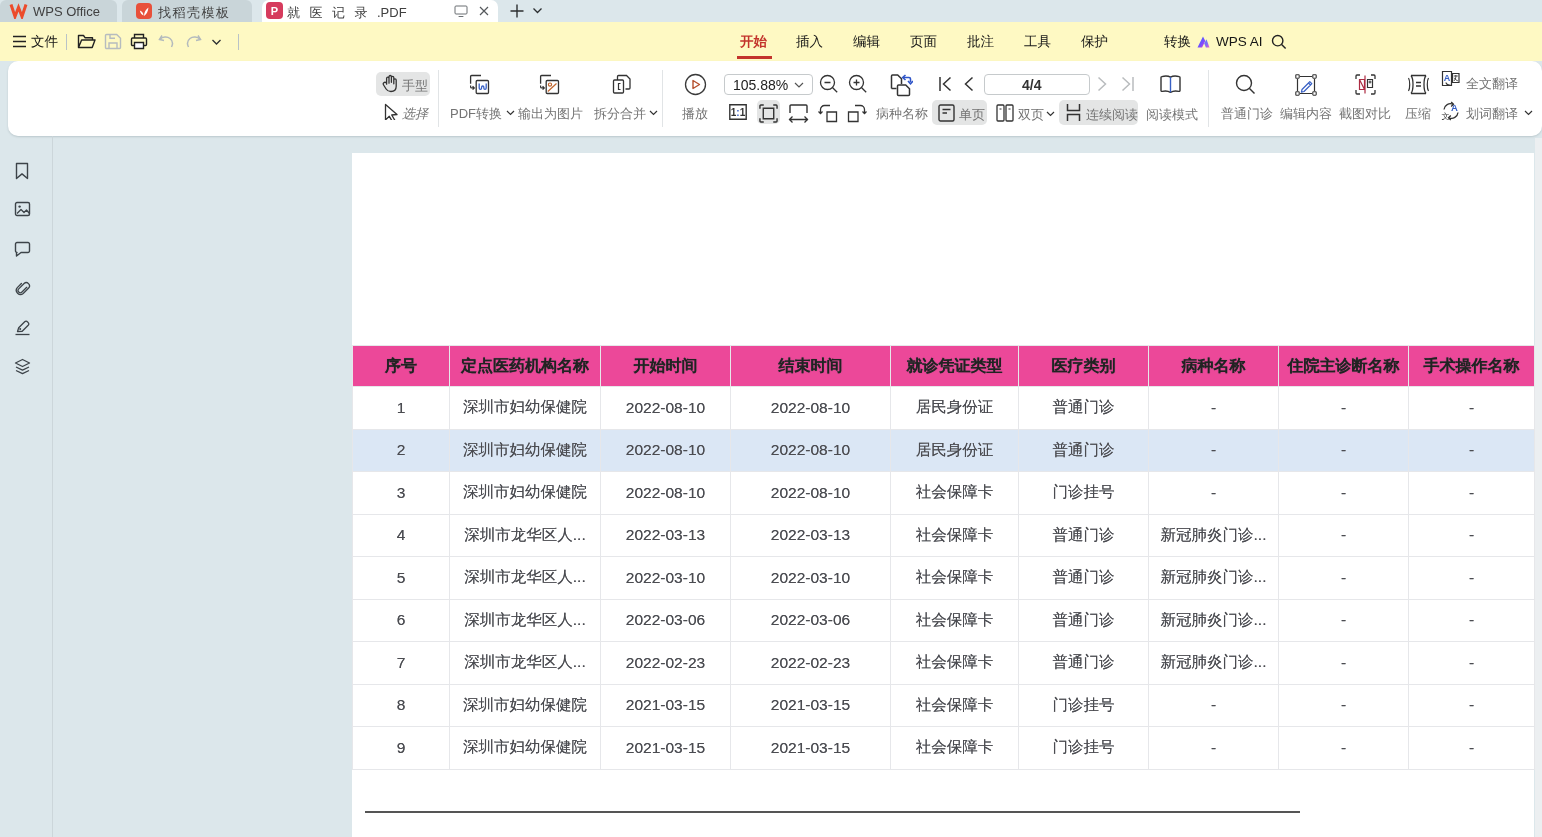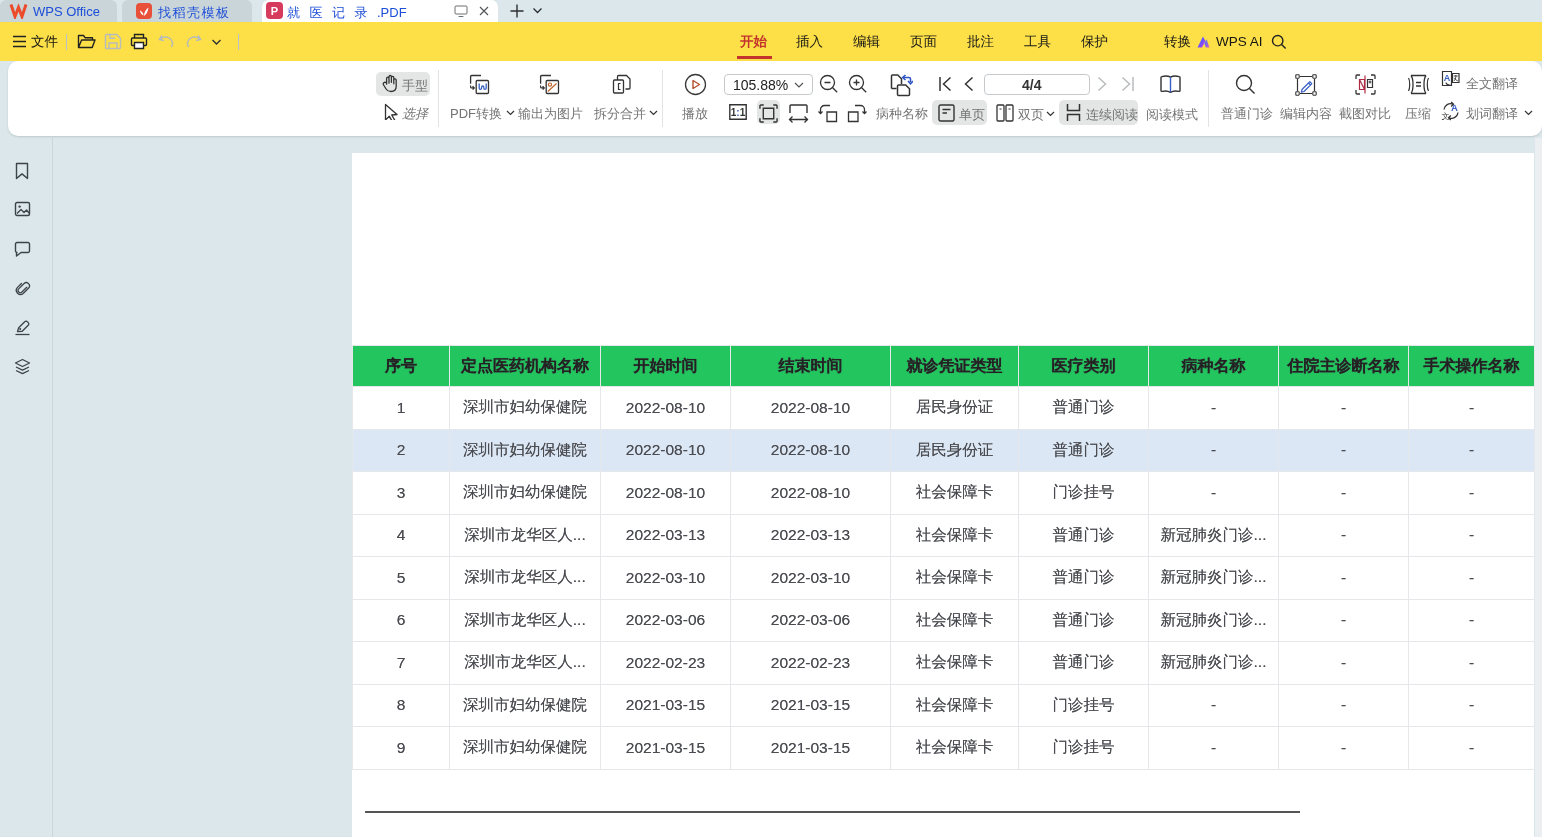--- a/index.html
+++ b/index.html
@@ -7,35 +7,35 @@
 #root{position:relative;width:1542px;height:837px;overflow:hidden;
   font-family:"Liberation Sans",sans-serif;background:#dce7eb;}
 .abs{position:absolute;}
 .lbl{position:absolute;font-size:13px;color:#737373;white-space:nowrap;}
 svg.i{position:absolute;}
 svg.i *{vector-effect:non-scaling-stroke;}
 .grybtn{position:absolute;background:#e4e5e5;border-radius:5px;}
 
 #tabstrip{left:0;top:0;width:1542px;height:22px;background:#dce7eb;}
 .tab{position:absolute;top:0;height:22px;border-radius:6px 6px 0 0;background:#c9d5d9;}
-.tabtxt{position:absolute;font-size:13px;color:#1d4ed8;top:4px;white-space:nowrap;}
-
-#menurow{left:0;top:22px;width:1542px;height:39px;background:#fde047;}
+.tabtxt{position:absolute;font-size:13px;color:#404040;top:4px;white-space:nowrap;}
+
+#menurow{left:0;top:22px;width:1542px;height:39px;background:#fef9c3;}
 .mi{position:absolute;top:0;font-size:13.5px;color:#161616;line-height:39px;}
 
 #panel{left:8px;top:61px;width:1534px;height:75px;background:#ffffff;border-radius:10px;
   box-shadow:0 1px 2px rgba(90,110,120,.25);}
 .tdiv{position:absolute;top:9px;height:57px;width:1px;background:#e1e4e6;}
 
 #page{left:352px;top:153px;width:1182px;height:684px;background:#fff;}
 #vscroll{left:1535px;top:138px;width:7px;height:699px;background:#eceff1;}
 
 #tbl{position:absolute;left:0;top:192px;width:1182px;border-collapse:collapse;table-layout:fixed;}
 #tbl th,#tbl td{border:1px solid #e6e7ea;text-align:center;overflow:hidden;white-space:nowrap;padding:0;}
-#tbl th{background:#22c55e;font-size:16px;font-weight:bold;color:#222;height:40px;text-shadow:0 0 0.8px #45454f;}
+#tbl th{background:#ec4899;font-size:16px;font-weight:bold;color:#222;height:40px;text-shadow:0 0 0.8px #45454f;}
 #tbl td{font-size:15.5px;color:#4b4c51;height:41.5px;text-shadow:0 0 0.6px #6e7076;}
 #tbl tr.sel td{background:#dbe7f5;}
 </style>
 </head>
 <body>
 <div id="root">
 
   <div class="abs" id="tabstrip">
     <div class="tab" style="left:0;width:117px;"></div>
     <div class="tab" style="left:122px;width:130px;"></div>

